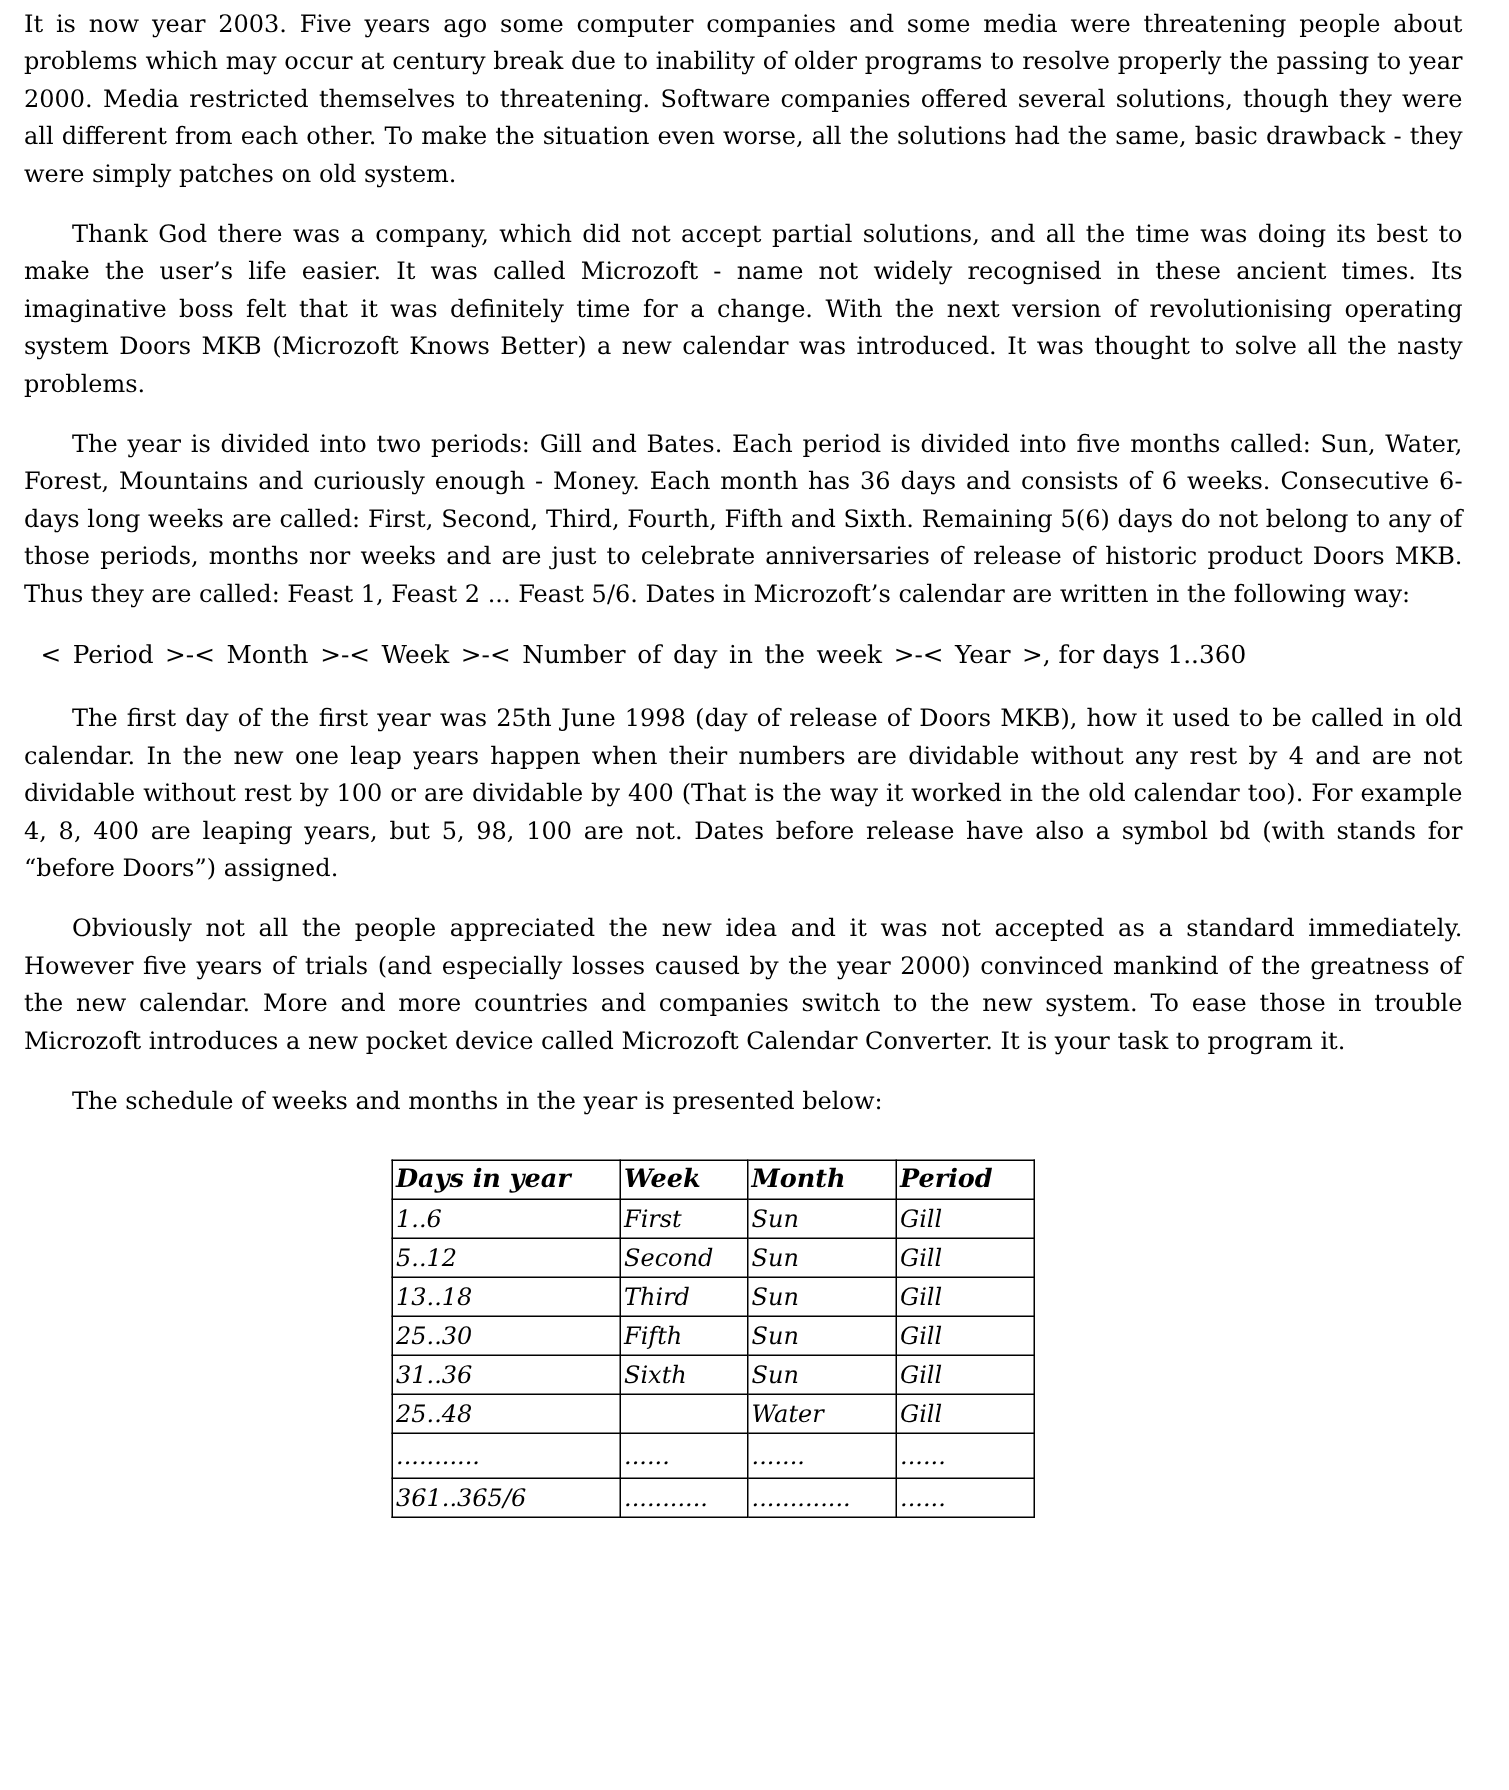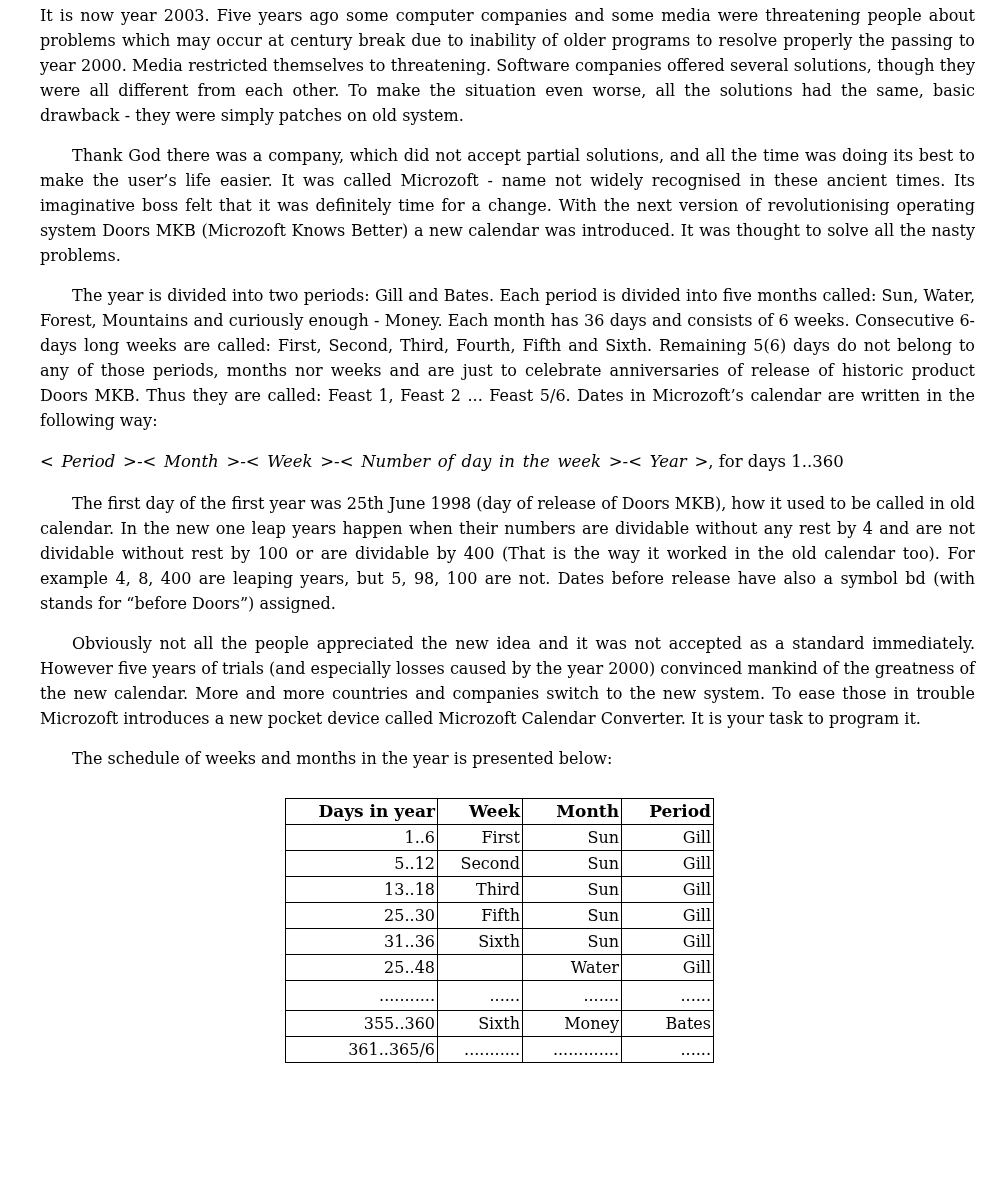--- a/index.html
+++ b/index.html
@@ -10,59 +10,60 @@
   }
   body {
     width: 1006px;
     height: 1193px;
     color: #000000;
     font-family: "DejaVu Serif", serif;
     font-size: 16px;
     line-height: 25px;
   }
   .page {
-    padding: 3px 31px 0 40px;
+    padding: 3px 31px 0 16px;
   }
   p.par {
     margin: 0 0 15px 0;
     text-align: justify;
     text-indent: 32px;
   }
   p.par.noindent {
     text-indent: 0;
   }
   .mathblock {
     margin: 0 0 16px 0;
     line-height: 27px;
     font-size: 16.5px;
   }
   .math {
-    font-style: italic;
     word-spacing: 0.15em;
+    margin-left: 11px;
   }
   table.schedule {
     border-collapse: collapse;
     table-layout: fixed;
     width: 428px;
     margin: 27px 0 0 245px;
     font-size: 16px;
   }
   table.schedule col.c0 { width: 152px; }
   table.schedule col.c1 { width: 85px; }
   table.schedule col.c2 { width: 99px; }
   table.schedule col.c3 { width: 92px; }
   table.schedule th,
   table.schedule td {
     border: 1px solid #000000;
-    text-align: right;
+    text-align: left;
     vertical-align: middle;
     padding: 0 2px;
     height: 25px;
     overflow: hidden;
     white-space: nowrap;
+    font-style: italic;
   }
   table.schedule th {
     font-weight: bold;
     font-size: 17px;
   }
   tr.dots-row td {
     height: 29px;
   }
 </style>
 </head>
@@ -138,26 +139,20 @@
         <td>Water</td>
         <td>Gill</td>
       </tr>
       <tr class="dots-row">
         <td>...........</td>
         <td>......</td>
         <td>.......</td>
         <td>......</td>
       </tr>
       <tr>
-        <td>355..360</td>
-        <td>Sixth</td>
-        <td>Money</td>
-        <td>Bates</td>
-      </tr>
-      <tr>
         <td>361..365/6</td>
         <td>...........</td>
         <td>.............</td>
         <td>......</td>
       </tr>
     </tbody>
   </table>
 
 </div>
 

